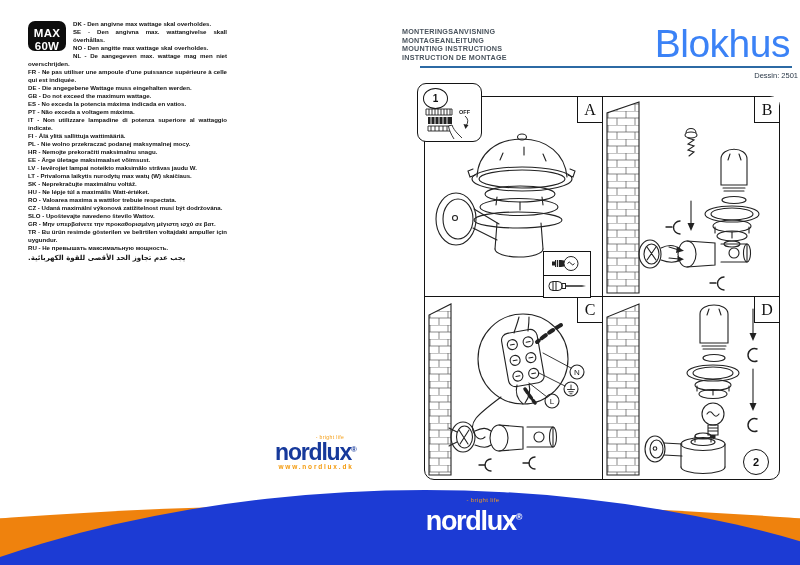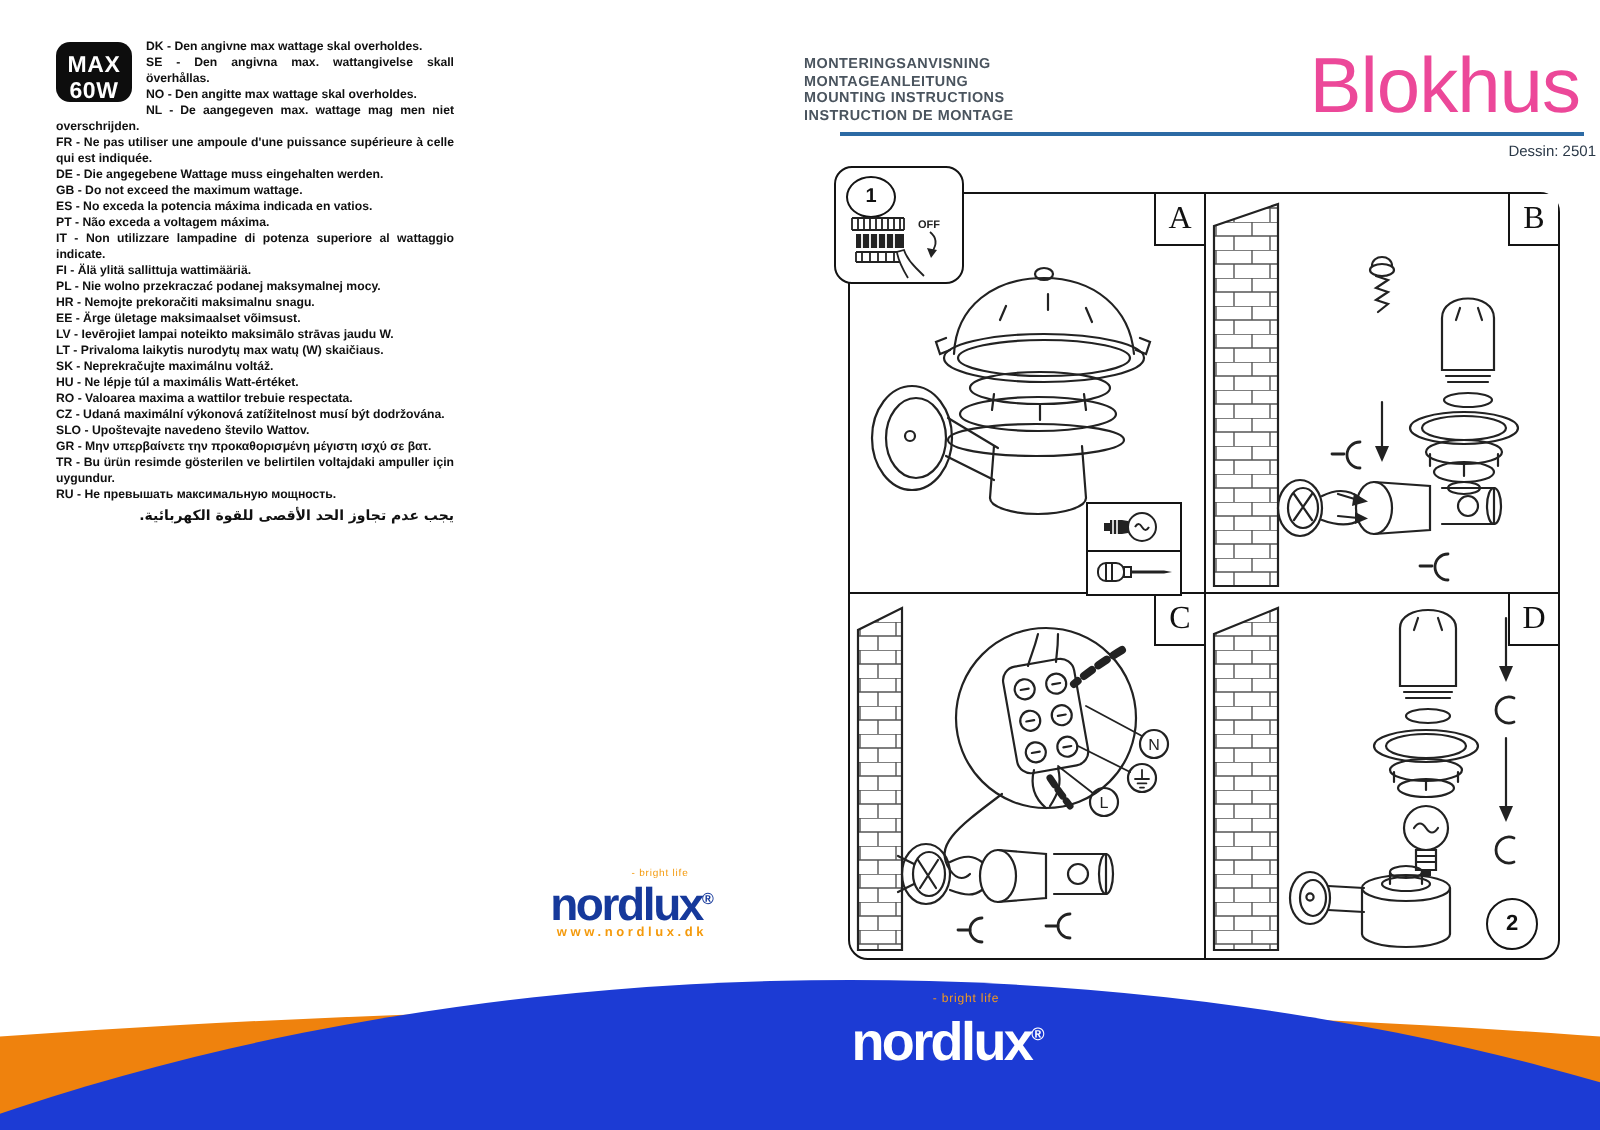--- a/index.html
+++ b/index.html
@@ -6,37 +6,37 @@
   html,body { background:#e8e8e8; }
   .page {
     position:relative; width:800px; height:565px; margin:0 auto;
     background:#ffffff; overflow:hidden;
     font-family:"Liberation Sans","DejaVu Sans",sans-serif; color:#111;
   }
   
   #warnings { position:absolute; left:28px; top:20px; width:199px;
     font-size:6.1px; line-height:8px; font-weight:bold; color:#101010; }
   .warn { text-align:justify; }
-  .warn-rtl { direction:rtl; text-align:right; font-size:7px; margin-top:2px;
+  .warn-rtl { direction:rtl; text-align:left; font-size:7px; margin-top:2px;
     font-family:"DejaVu Sans",sans-serif; }
   #badge { float:left; width:38px; height:30px; margin:1px 7px 3px 0;
     background:#0d0d0d; border-radius:7px; color:#fff; text-align:center;
     font-size:11.5px; line-height:12.5px; font-weight:bold; letter-spacing:.3px;
     padding-top:6px; }
   
   #logo-small { position:absolute; left:260px; top:435px; width:112px; text-align:center; }
   #logo-small .tag { font-size:5px; color:#f49a0c; letter-spacing:.4px; padding-left:28px; line-height:5px; }
   #logo-small .brand { font-size:23px; line-height:20px; font-weight:bold; color:#16399b; letter-spacing:-1.2px; }
   #logo-small .brand sup { font-size:8px; vertical-align:8px; letter-spacing:0; }
   #logo-small .url { font-size:6.5px; font-weight:bold; color:#f49a0c; letter-spacing:1.8px; margin-top:1px; }
   
   #header-lines { position:absolute; left:402px; top:28px; font-size:7.2px;
     line-height:8.7px; color:#4a545e; letter-spacing:.25px; font-weight:bold; }
   #title { position:absolute; right:10px; top:24px; font-size:39px; line-height:40px;
-    color:#ec4899; letter-spacing:-.5px; }
+    color:#3b82f6; letter-spacing:-.5px; }
   #rule { position:absolute; left:420px; top:66px; width:372px; height:2.4px; background:#2c6aa4; }
   #dessin { position:absolute; right:2px; top:71px; font-size:7.5px; color:#2a3847; }
   
   #frame { position:absolute; left:424px; top:96px; width:356px; height:384px;
     border:1.6px solid #141414; border-radius:10px; }
   .vdiv { position:absolute; left:177px; top:0; bottom:0; width:1.4px; background:#141414; }
   .hdiv { position:absolute; top:199px; left:0; right:0; height:1.4px; background:#141414; }
   .pbox { position:absolute; width:25px; height:26px; border-left:1.5px solid #141414;
     border-bottom:1.5px solid #141414; display:flex; align-items:center; justify-content:center;
     font-family:"Liberation Serif","DejaVu Serif",serif; font-size:16px; color:#111; background:#fff; }

